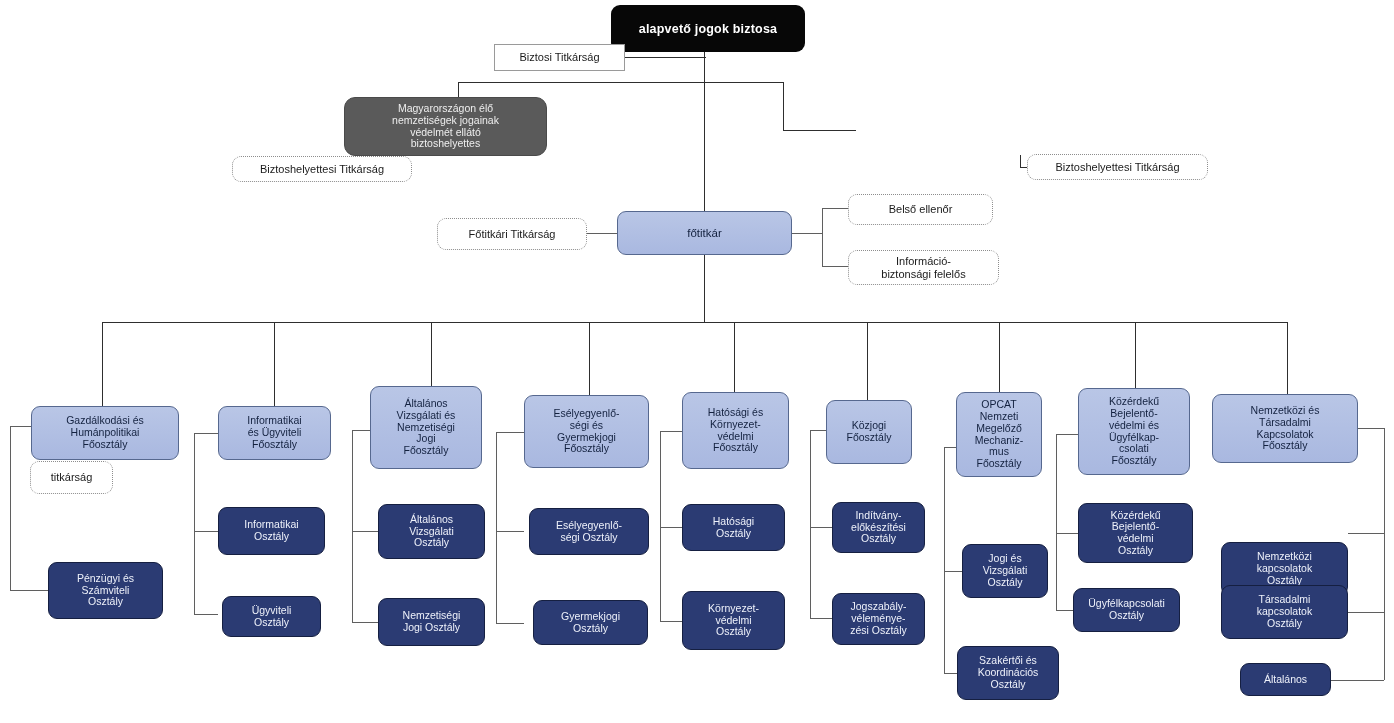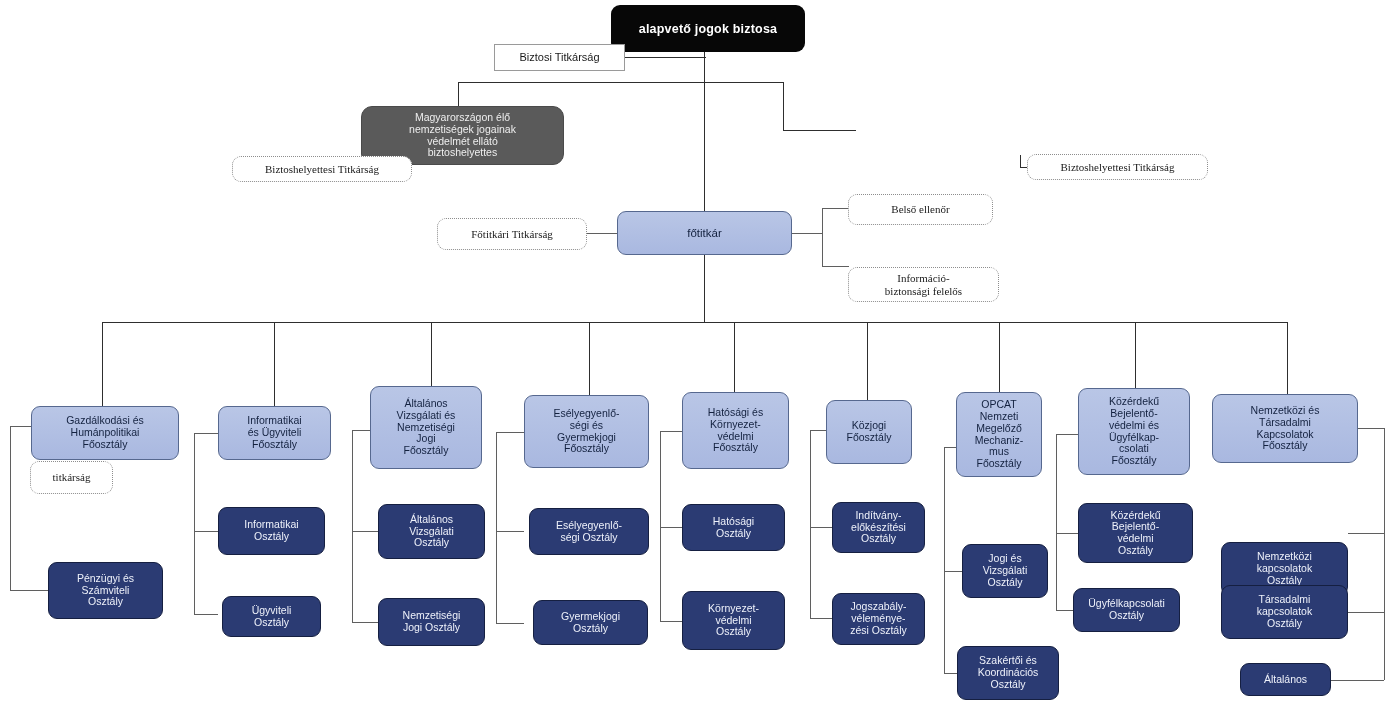--- a/index.html
+++ b/index.html
@@ -12,21 +12,21 @@
   
   .n-black{background:#070707;color:#ffffff;border-radius:9px;font-size:12.5px;letter-spacing:.2px;}
 
   
   .n-grey{background:#5a5a5a;color:#eeeeee;border-radius:11px;font-size:10.5px;border:1px solid #4a4a4a;}
 
   
   .n-white-sq{background:#ffffff;color:#1a1a1a;border:1px solid #9a9a9a;font-size:11px;border-radius:0;}
 
   
-  .n-white-rd{background:#ffffff;color:#1a1a1a;border:1px dotted #8d8d8d;border-radius:9px;font-size:11px;font-family:Liberation Serif, serif;}
+  .n-white-rd{background:#ffffff;color:#1a1a1a;border:1px dotted #8d8d8d;border-radius:9px;font-size:11px;}
 
   
   .n-lite{background:linear-gradient(#b9c6e6,#a9b8e0);color:#13213f;border:1px solid #56688f;border-radius:9px;font-size:10.5px;align-items:center;}
 
   
   .n-dark{background:#2b3b73;color:#eef1fa;border:1px solid #151f41;border-radius:9px;font-size:10.5px;}
 
   
   .ln{position:absolute;background:#5f5f5f;}
   .ln.h{height:1px;}
@@ -119,21 +119,21 @@
   <div class="ln h" style="left:1331px;top:680px;width:53px;"></div>
 
   <div class="node n-black" style="left:611px;top:5px;width:194px;height:47px;font-weight:bold;">
     <span>alapvető  jogok biztosa</span>
   </div>
 
   <div class="node n-white-sq" style="left:494px;top:44px;width:131px;height:27px;">
     <span>Biztosi Titkárság</span>
   </div>
 
-  <div class="node n-grey" style="left:361px;top:97px;width:203px;height:59px;margin-top:9px;">
+  <div class="node n-grey" style="left:344px;top:97px;width:203px;height:59px;">
     <span>Magyarországon élő
 nemzetiségek jogainak
 védelmét ellátó
 biztoshelyettes</span>
   </div>
   <div class="node n-white-rd" style="left:232px;top:156px;width:180px;height:26px;">
     <span>Biztoshelyettesi Titkárság</span>
   </div>
 
   <div class="node n-white-rd" style="left:1027px;top:154px;width:181px;height:26px;">
@@ -142,21 +142,21 @@
 
   <div class="node n-lite" style="left:617px;top:211px;width:175px;height:44px;font-size:11.5px;">
     <span>főtitkár</span>
   </div>
   <div class="node n-white-rd" style="left:437px;top:218px;width:150px;height:32px;">
     <span>Főtitkári Titkárság</span>
   </div>
   <div class="node n-white-rd" style="left:848px;top:194px;width:145px;height:31px;">
     <span>Belső ellenőr</span>
   </div>
-  <div class="node n-white-rd" style="left:848px;top:267px;width:151px;height:35px;">
+  <div class="node n-white-rd" style="left:848px;top:250px;width:151px;height:35px;">
     <span>Információ-
 biztonsági felelős</span>
   </div>
 
   <div class="node n-lite" style="left:31px;top:406px;width:148px;height:54px;">
     <span>Gazdálkodási és
 Humánpolitikai
 Főosztály</span>
   </div>
   <div class="node n-white-rd" style="left:30px;top:461px;width:83px;height:33px;">

